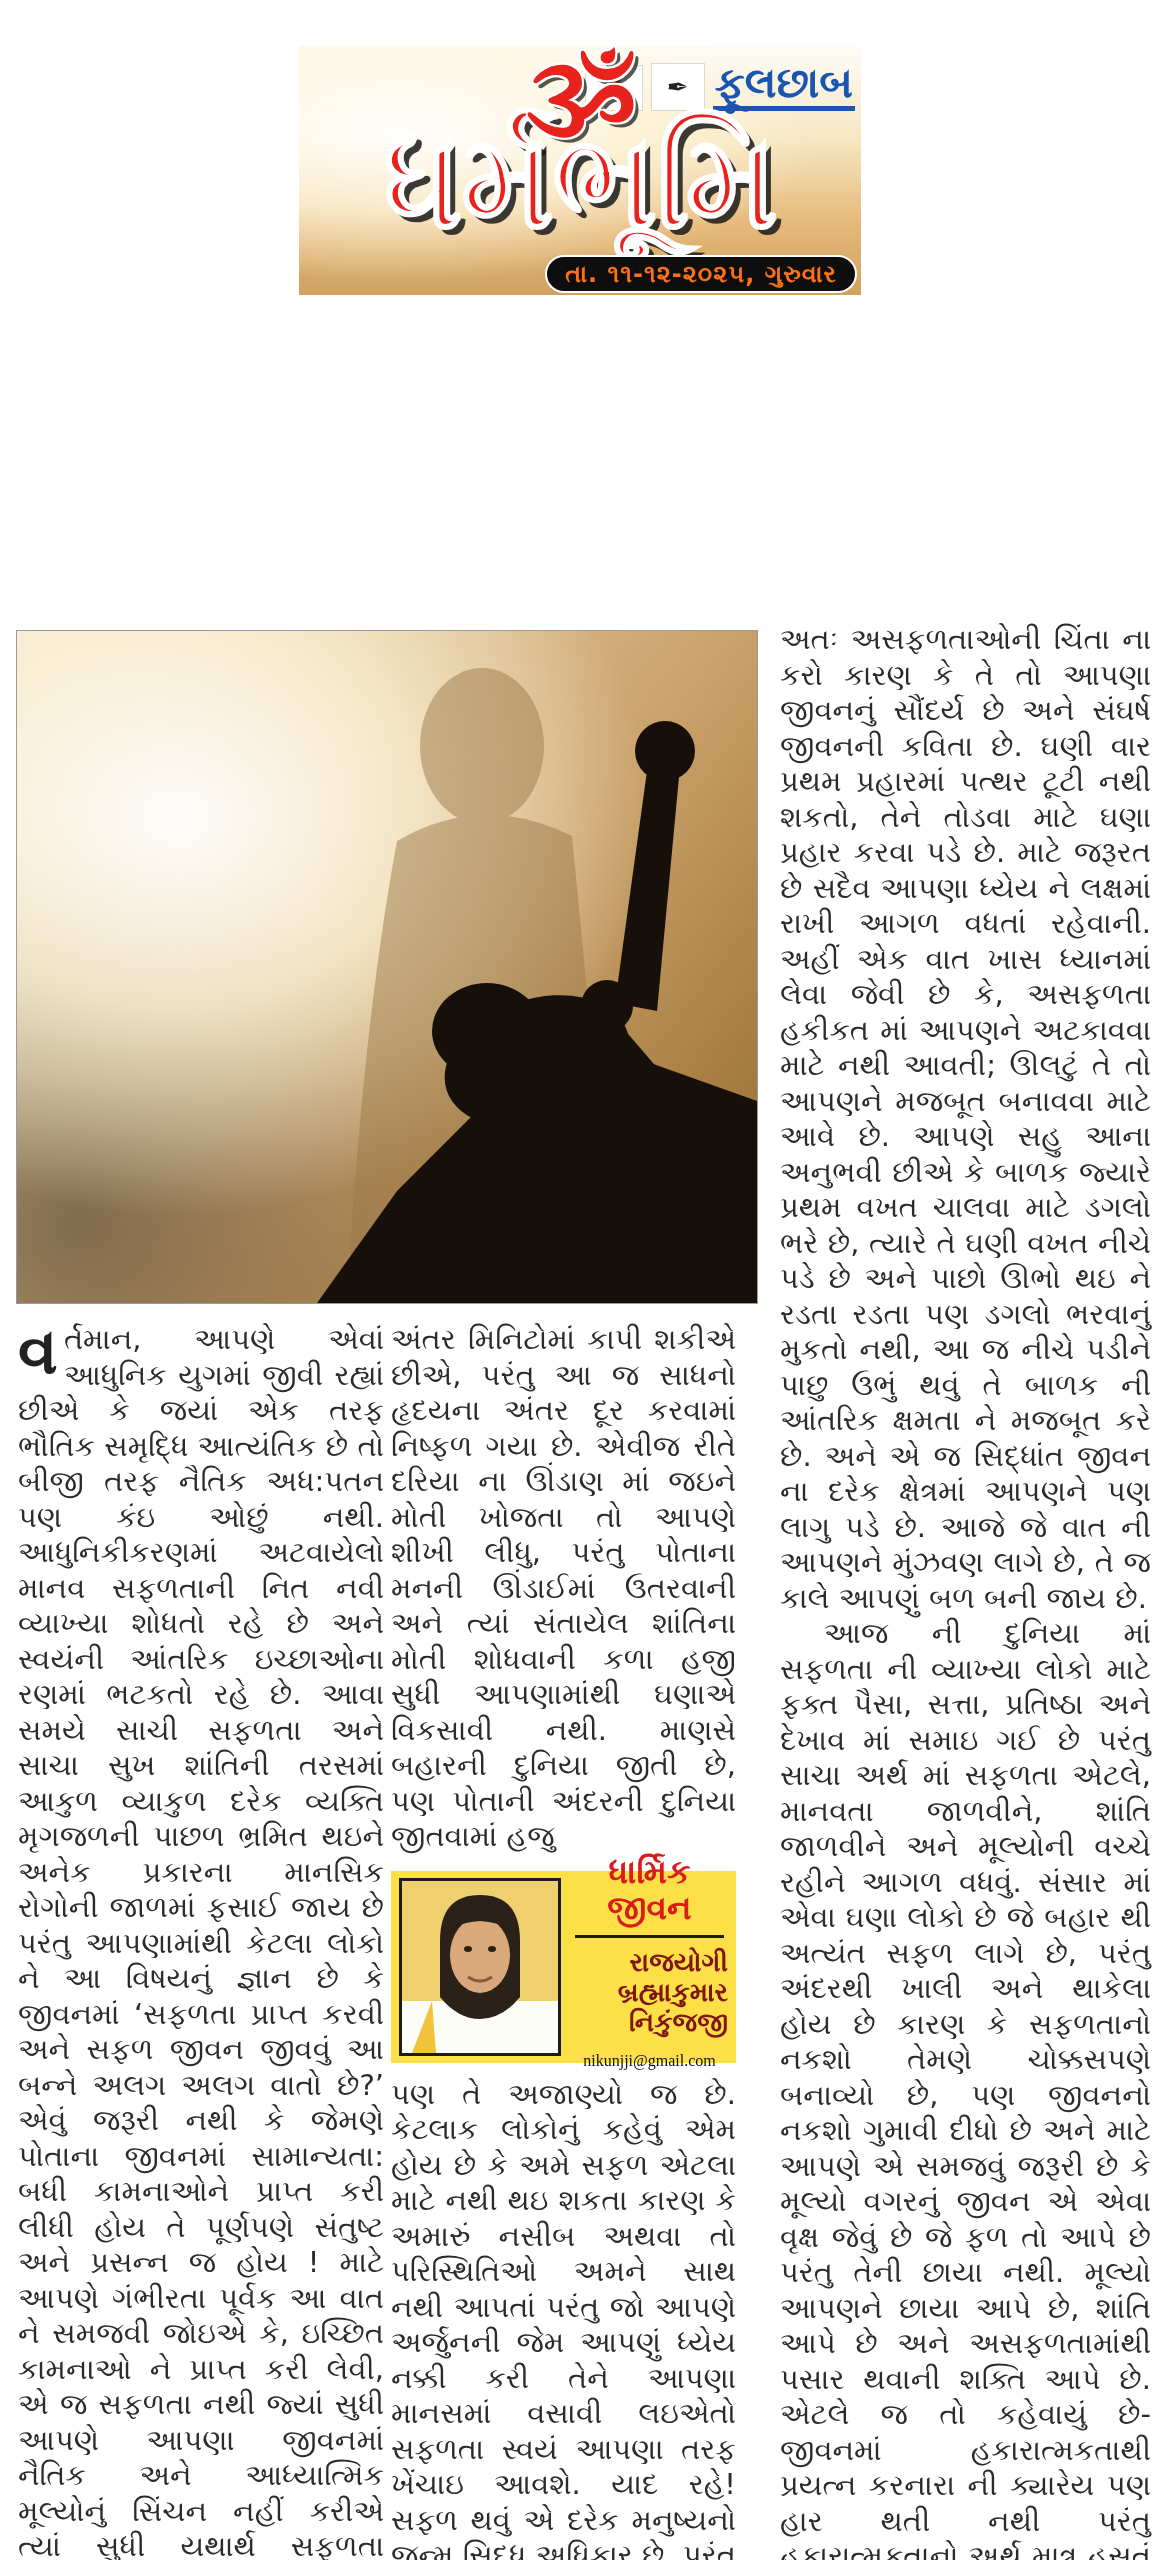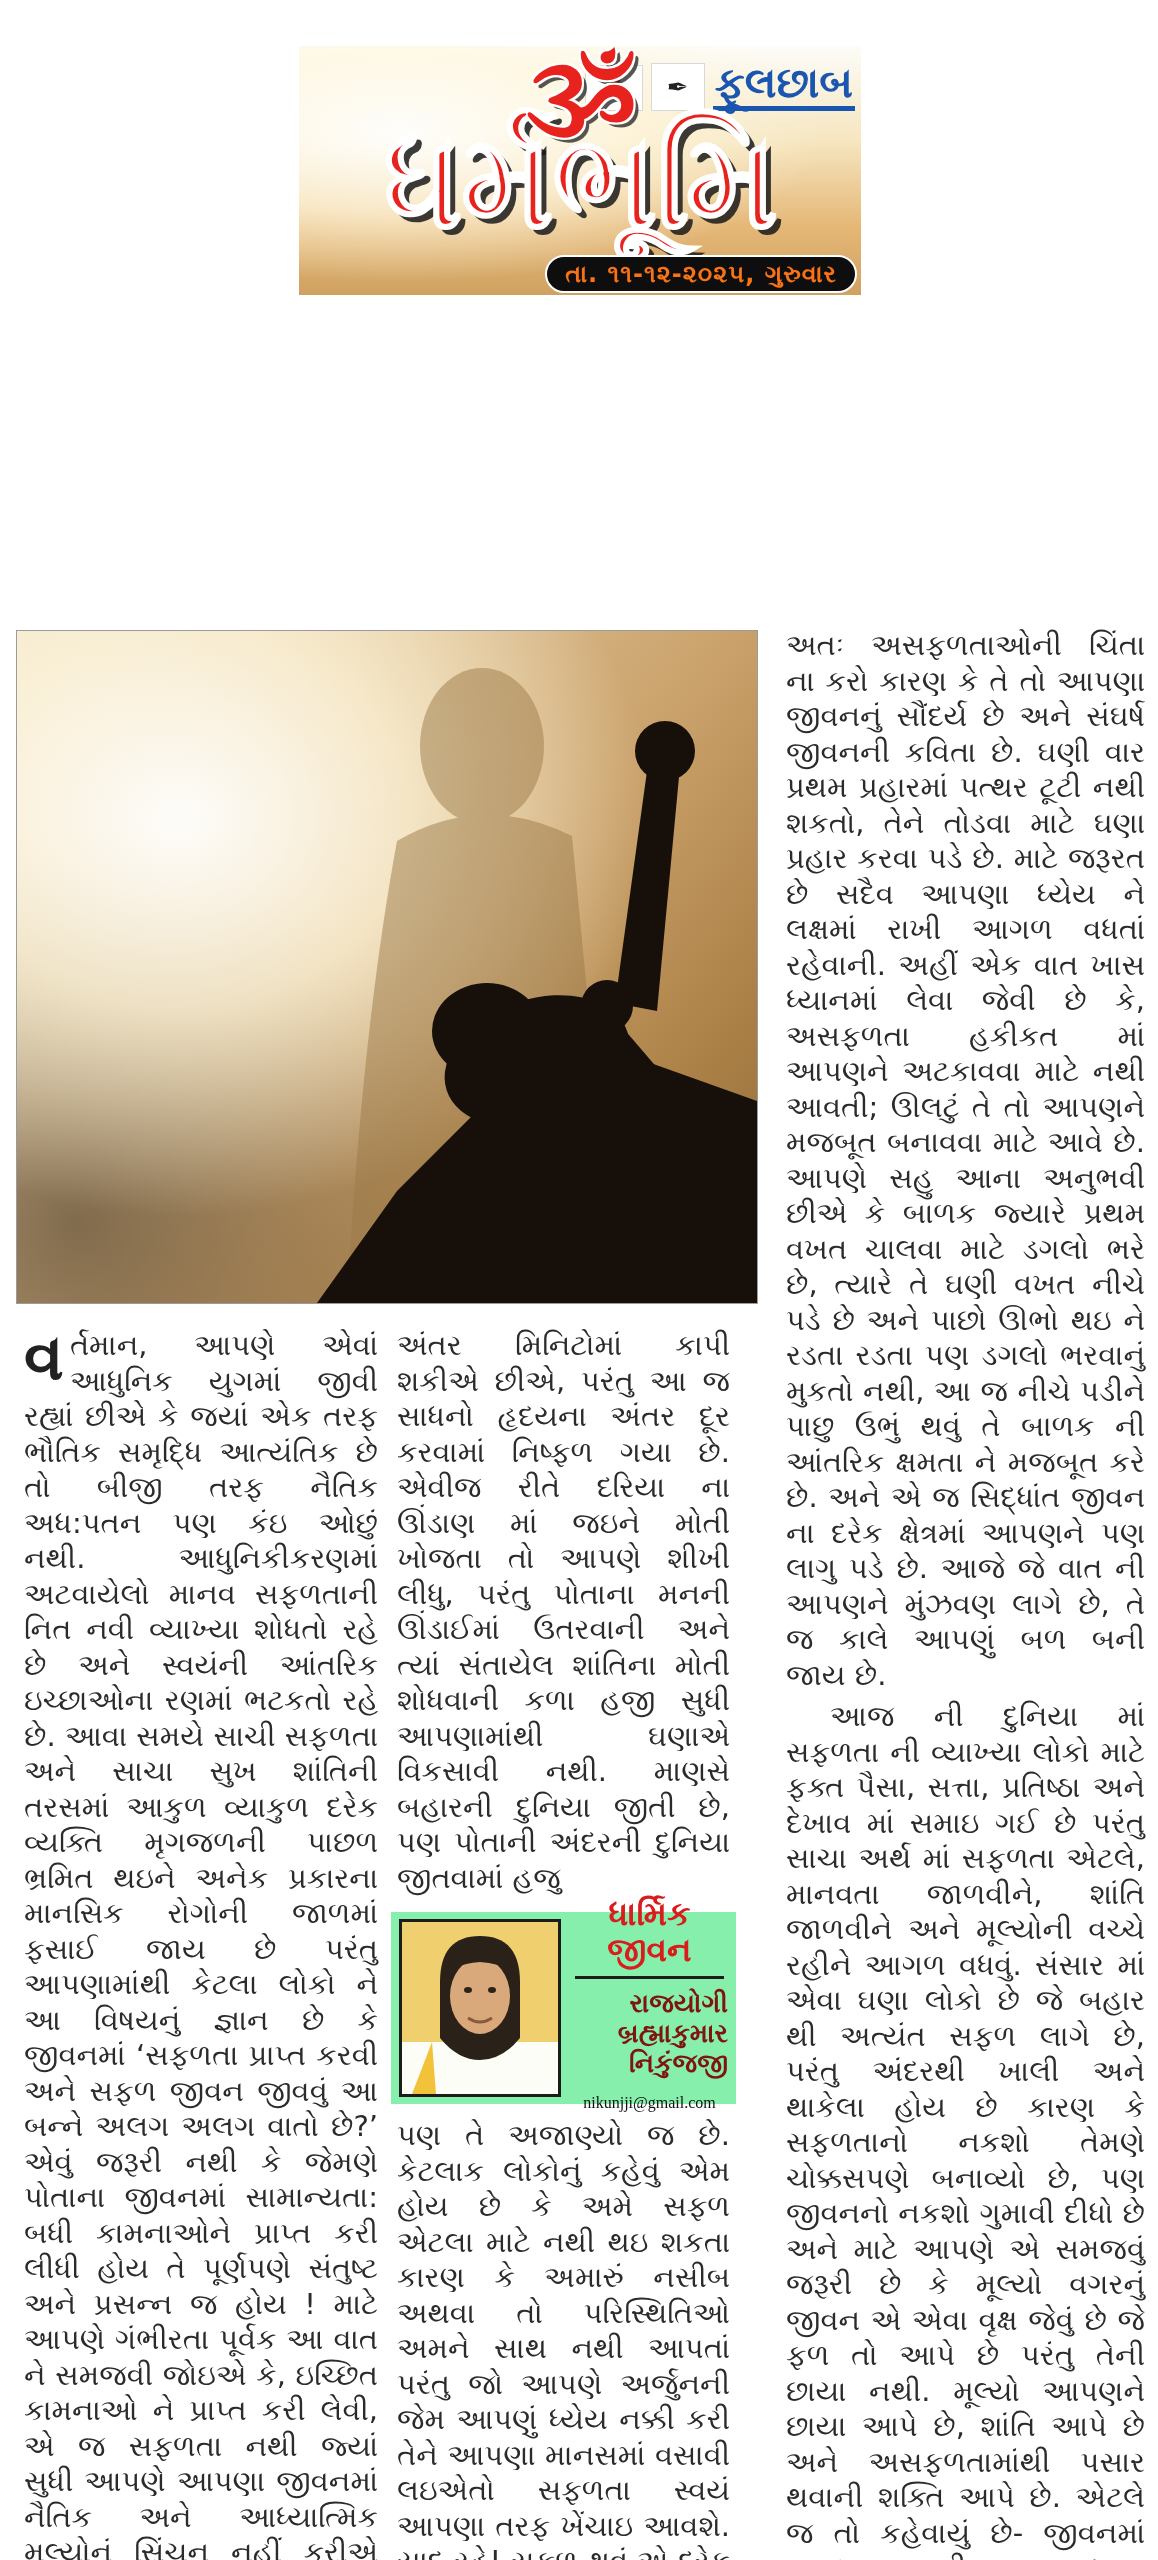--- a/index.html
+++ b/index.html
@@ -39,29 +39,29 @@
   
   .photo{position:absolute;left:16px;top:630px;width:740px;height:672px;border:1px solid #9b9b9b;
     background:
       radial-gradient(ellipse at 22% 28%, rgba(255,255,255,.95) 0%, rgba(255,246,220,.75) 28%, rgba(255,255,255,0) 58%),
       radial-gradient(ellipse at 8% 88%, rgba(60,48,34,.55) 0%, rgba(60,48,34,0) 45%),
       linear-gradient(128deg,#ece0c8 0%,#ddc194 30%,#c9a069 58%,#a97f45 82%,#8f6b39 100%);}
   .photo svg{position:absolute;left:0;top:0;width:100%;height:100%;}
 
   
   .bodycol{position:absolute;text-align:justify;font-size:29px;line-height:35.5px;color:#2b2b2b;}
-  .bodycol p{margin:6px;}
+  .bodycol p{margin:0;}
   .indent{text-indent:44px;}
   .col1{left:18px;top:1322px;width:366px;height:1225px;}
   .col2{left:391px;top:1322px;width:345px;height:1230px;}
   .col3{left:780px;top:622px;width:371px;height:1890px;}
   .dropcap{float:left;font-size:64px;line-height:50px;padding:4px 6px 0 0;font-weight:bold;color:#222;}
 
   
-  .author-box{box-sizing:border-box;width:345px;height:192px;margin:16px 0 14px 0;background:#86efac;
+  .author-box{box-sizing:border-box;width:345px;height:192px;margin:16px 0 14px 0;background:#fde047;
     display:flex;align-items:center;padding:8px;gap:10px;}
   .author-photo{width:156px;height:172px;border:3px solid #1c1c1c;background:#f0cf6e;flex:none;}
   .author-photo svg{width:100%;height:100%;display:block;}
   .author-meta{flex:1;text-align:center;}
   .author-tag{color:#d91c1c;font-weight:800;font-size:33px;line-height:1.1;}
   .author-rule{height:3px;background:#1c1c1c;margin:8px 4px 10px 4px;}
   .author-name{color:#7e150e;font-weight:800;font-size:26px;line-height:1.15;text-align:right;}
   .author-email{color:#111;font-family:Liberation Serif, serif;font-size:16px;margin-top:6px;}
 </style>
 </head>

